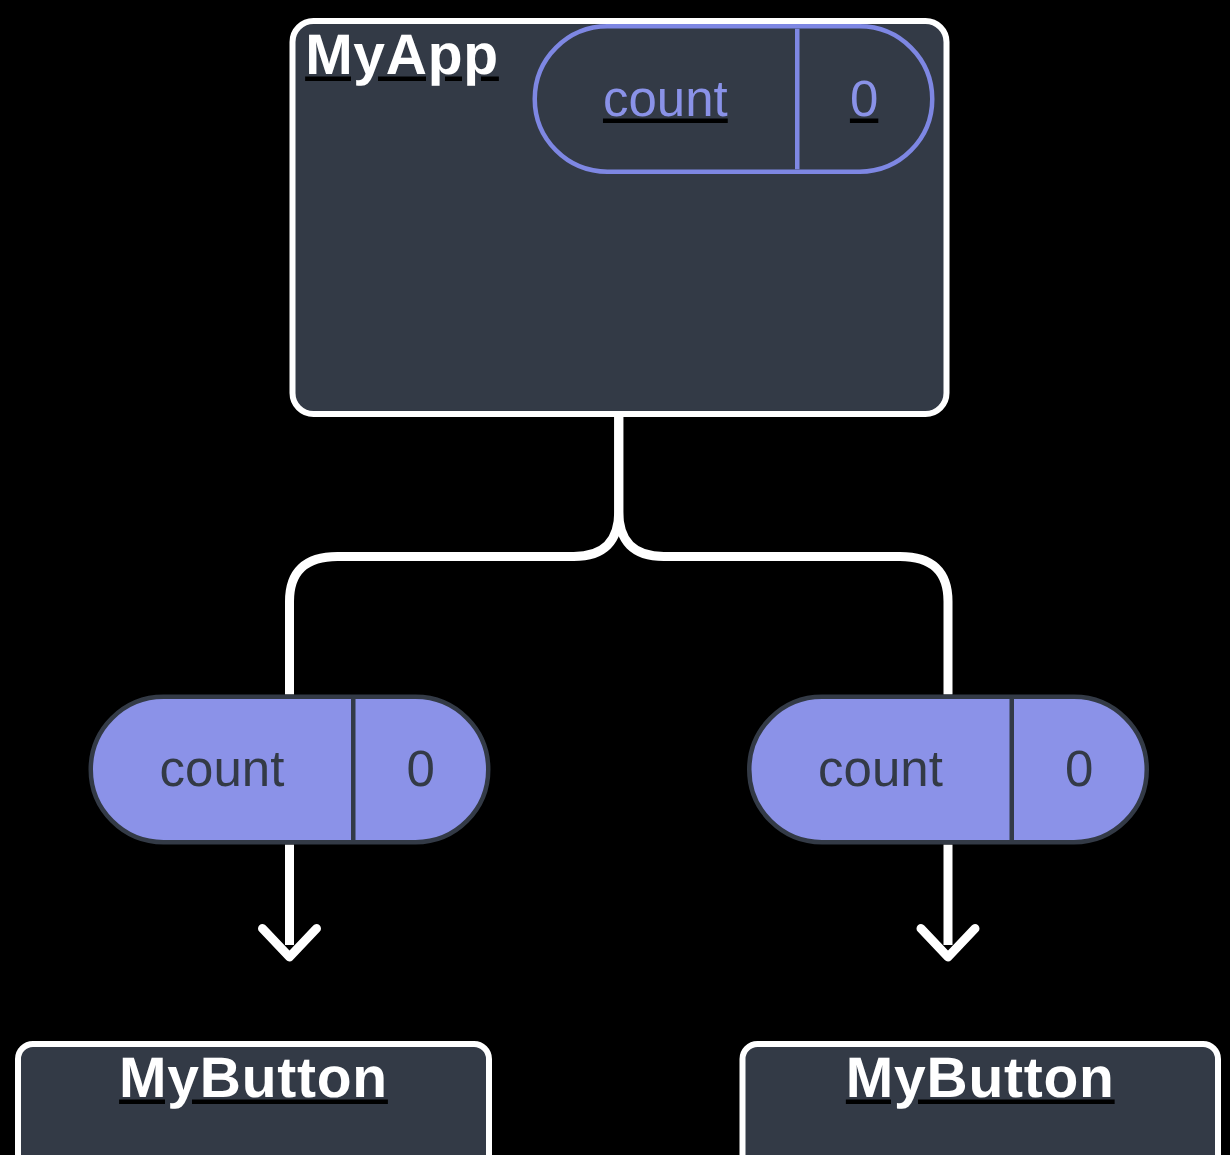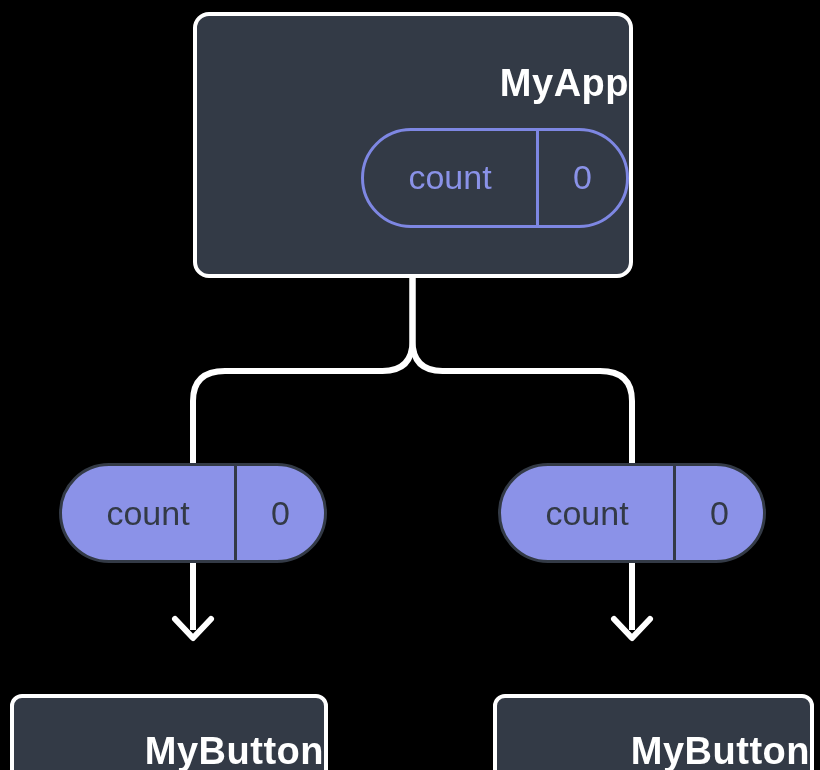--- a/index.html
+++ b/index.html
@@ -32,24 +32,25 @@
     stroke-width: 6;
     stroke-linecap: round;
     stroke-linejoin: round;
   }
   .node {
     position: absolute;
     box-sizing: border-box;
     background: #333A46;
     border: 4px solid #ffffff;
     display: flex;
-    flex-direction: column;
-    align-items: flex-end;
+    flex-direction: row;
+    align-items: flex-start;
     justify-content: center;
     z-index: 1;
+    text-decoration: underline;
   }
   .node-root {
     left: 193px;
     top: 12px;
     width: 440px;
     height: 266px;
     border-radius: 16px;
     gap: 22px;
   }
   .node-title {

